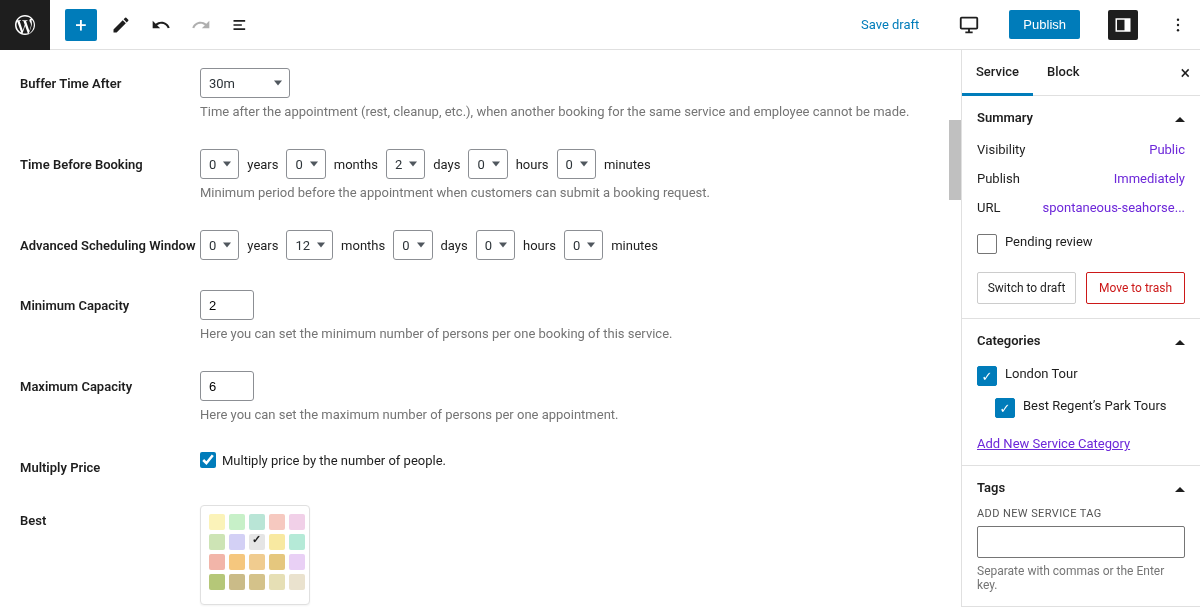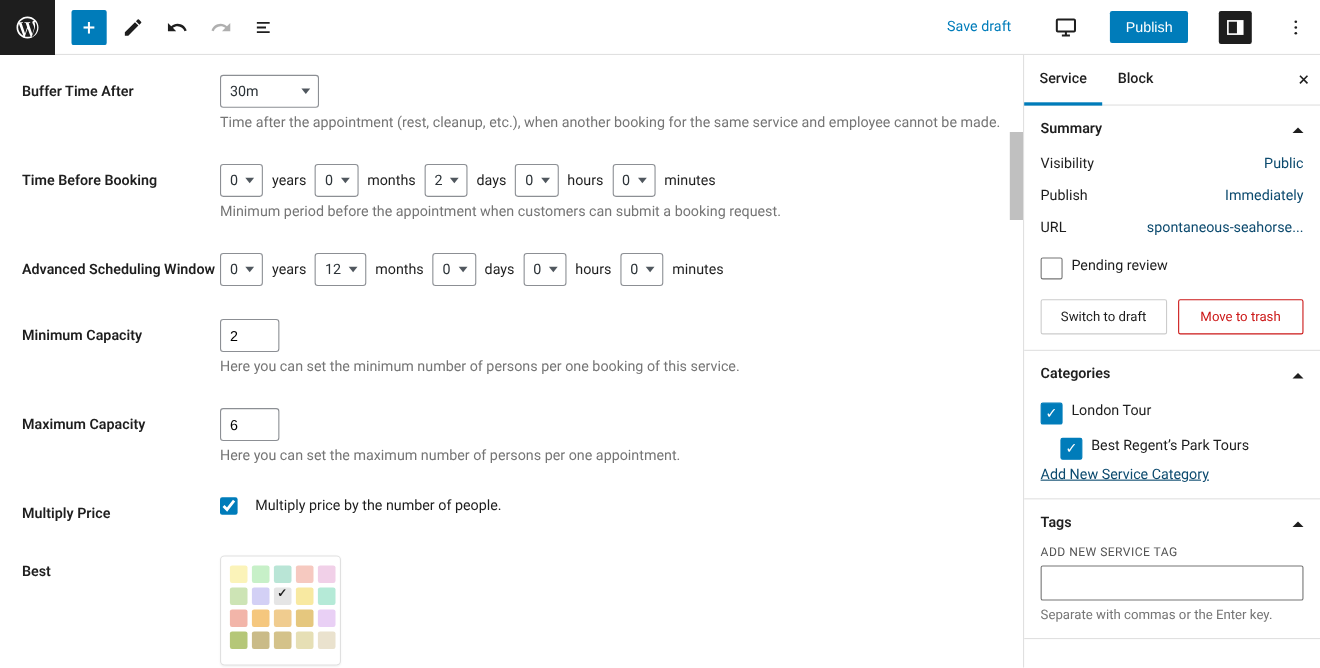--- a/index.html
+++ b/index.html
@@ -13,54 +13,54 @@
     .tool-icon { width: 32px; height: 32px; display: flex; align-items: center; justify-content: center; margin-left: 8px; cursor: pointer; color: #1e1e1e; }
     .top-right { display: flex; align-items: center; gap: 28px; }
     .save-draft { color: #007cba; cursor: pointer; font-size: 13px; padding: 6px 10px; }
     .preview-icon { width: 24px; height: 24px; display:flex; align-items:center; justify-content:center; cursor:pointer; }
     .publish-btn { background: #007cba; color: #fff; padding: 7px 14px; border-radius: 2px; cursor: pointer; font-size: 13px; border:none; }
     .settings-btn { width: 30px; height: 30px; background: #1e1e1e; color: #fff; display: flex; align-items: center; justify-content: center; cursor: pointer; border-radius:2px; }
     .more-btn { width: 24px; height: 24px; display:flex; align-items:center; justify-content:center; cursor:pointer; }
 
     .main-layout { display: flex; height: calc(100vh - 50px); }
     .content { flex: 1; overflow-y: auto; padding: 10px 0 20px; position:relative; }
-    .sidebar { width: 270px; border-left: 1px solid #e0e0e0; overflow-y: auto; background: #fff; }
+    .sidebar { width: 239px; border-left: 1px solid #e0e0e0; overflow-y: auto; background: #fff; }
 
     .form-row { display: flex; padding: 8px 20px; align-items: flex-start; }
     .form-label { width: 180px; font-size: 13px; font-weight: 600; padding-top: 8px; flex-shrink: 0; }
     .form-control { flex: 1; }
     .help-text { color: #757575; font-size: 13px; margin-top: 6px; }
     
     .select-sm { height: 30px; border: 1px solid #8c8f94; border-radius: 3px; padding: 0 22px 0 8px; font-size: 13px; background: #fff; appearance: none; position: relative; display:inline-flex; align-items:center; min-width:38px; cursor:pointer; color:#2c3338;}
     .select-wrap { position: relative; display: inline-block; }
     .select-wrap::after { content: ''; position: absolute; right: 8px; top: 50%; transform: translateY(-50%); border-left: 4px solid transparent; border-right: 4px solid transparent; border-top: 5px solid #50575e; pointer-events:none; }
     .select-wrap.wide .select-sm { width: 90px; }
     .inline-group { display:flex; align-items:center; gap:8px; flex-wrap:wrap; }
     .inline-group .lbl { font-size: 13px; color:#1e1e1e; }
     
     .num-input { width: 54px; height: 30px; border: 1px solid #8c8f94; border-radius: 3px; padding: 0 8px; font-size: 13px; }
     
-    .checkbox-wrap { display: flex; align-items: center; gap: 16px; }
+    .checkbox-wrap { display: flex; align-items: center; gap: 6px; }
     .checkbox-wrap input[type=checkbox] { width: 16px; height: 16px; accent-color: #007cba; cursor:pointer; }
     
     .color-palette { border: 1px solid #e0e0e0; border-radius: 4px; padding: 8px; width: 110px; background:#fff; box-shadow: 0 1px 2px rgba(0,0,0,0.05); }
     .color-grid { display: grid; grid-template-columns: repeat(5, 16px); gap: 4px; margin-bottom: 6px; }
     .color-sw { width: 16px; height: 16px; border-radius: 2px; cursor: pointer; position:relative; }
     .color-sw.sel::after { content:'✓'; position:absolute; left:3px; top:-1px; font-size:11px; color:#1e1e1e; font-weight:bold;}
 
     
     .sb-tabs { display:flex; border-bottom: 1px solid #e0e0e0; position:relative; }
     .sb-tab { padding: 14px 14px; font-size: 13px; font-weight:500; cursor:pointer; color:#1e1e1e; }
     .sb-tab.active { border-bottom: 3px solid #007cba; margin-bottom:-1px; font-weight:500; }
     .sb-close { position:absolute; right:10px; top:12px; cursor:pointer; font-size:18px; color:#1e1e1e; }
     
     .sb-section { border-bottom: 1px solid #e0e0e0; padding: 14px 15px; }
     .sb-section-header { display:flex; justify-content:space-between; align-items:center; font-weight:600; font-size:13px; cursor:pointer; }
     .sb-row { display:flex; justify-content:space-between; padding: 7px 0; font-size:13px; }
-    .sb-link { color:#0c4a6e; cursor:pointer; }
+    .sb-link { color:#6d28d9; cursor:pointer; }
     .sb-link.u { text-decoration: underline; }
     .sb-checkbox-row { display:flex; align-items:flex-start; gap:8px; padding: 6px 0; }
     .sb-checkbox { width:20px; height:20px; border:1px solid #757575; border-radius:2px; display:flex; align-items:center; justify-content:center; cursor:pointer; }
     .sb-checkbox.checked { background:#007cba; border-color:#007cba; color:#fff; font-size:13px; }
     .sb-btn-row { display:flex; gap:10px; margin-top:12px; }
     .sb-btn { flex:1; padding:8px 6px; border:1px solid #ccc; border-radius:2px; font-size:12px; cursor:pointer; background:#fff; text-align:center; }
     .sb-btn.danger { border-color:#cc1818; color:#cc1818; }
     .sb-lbl-sm { font-size:11px; text-transform:uppercase; color:#555; margin: 4px 0 6px; letter-spacing:0.4px;}
     .sb-input { width:100%; height:32px; border:1px solid #757575; border-radius:2px; padding:0 6px; }
     .sb-help { font-size:12px; color:#757575; margin-top:6px; }
@@ -279,21 +279,21 @@
       <div id="cat-list" style="margin-top:12px">
           <div class="sb-checkbox-row" style="margin-left: 0px;">
             <div class="sb-checkbox checked">✓</div>
             <span>London Tour</span>
           </div>
           <div class="sb-checkbox-row" style="margin-left: 18px;">
             <div class="sb-checkbox checked">✓</div>
             <span>Best Regent’s Park Tours</span>
           </div>
         </div>
-      <div style=""><span class="sb-link u">Add New Service Category</span></div>
+      <div style="margin-top:12px"><span class="sb-link u">Add New Service Category</span></div>
     </div>
 
     <div class="sb-section">
       <div class="sb-section-header">
         <span>Tags</span>
         <span class="chev-up"></span>
       </div>
       <div class="sb-lbl-sm" style="margin-top:12px">Add New Service Tag</div>
       <input class="sb-input" style="">
       <div class="sb-help">Separate with commas or the Enter key.</div>

